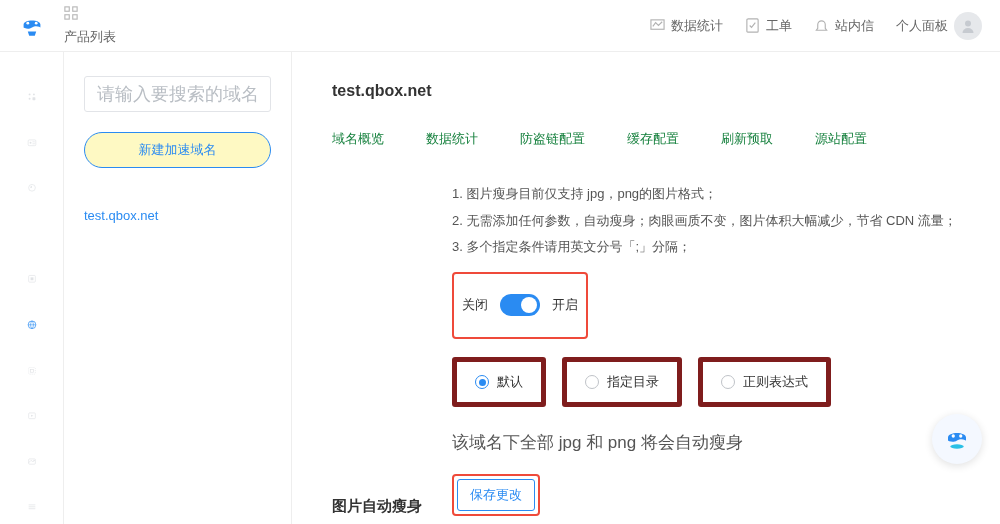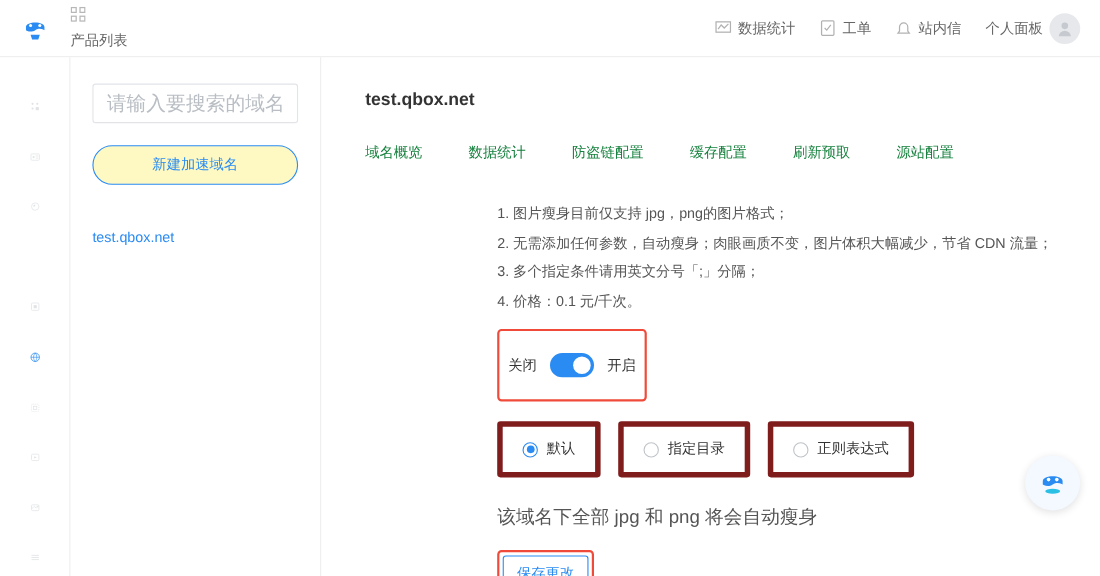--- a/index.html
+++ b/index.html
@@ -179,21 +179,20 @@
       <div class="tab">刷新预取</div>
       <div class="tab">源站配置</div>
     </div>
 
     <div class="section">
       <div class="section-title">图片自动瘦身</div>
       <div class="section-body">
         <p>1. 图片瘦身目前仅支持 jpg，png的图片格式；</p>
         <p>2. 无需添加任何参数，自动瘦身；肉眼画质不变，图片体积大幅减少，节省 CDN 流量；</p>
         <p>3. 多个指定条件请用英文分号「;」分隔；</p>
-        <p>4. 价格：0.1 元/千次。</p>
 
         <div class="highlight-box">
           <span class="toggle-label">关闭</span>
           <div class="toggle">
               <div class="toggle-knob"></div>
             </div>
           <span class="toggle-label">开启</span>
         </div>
 
         <div class="radio-group">

